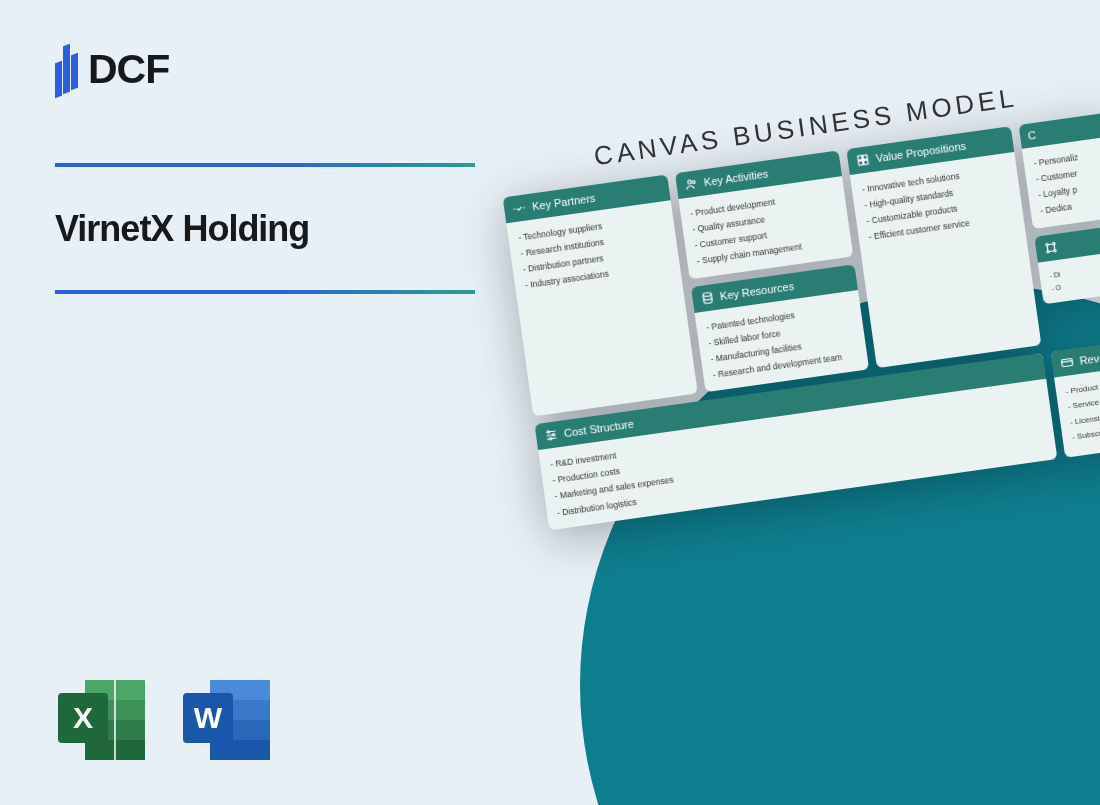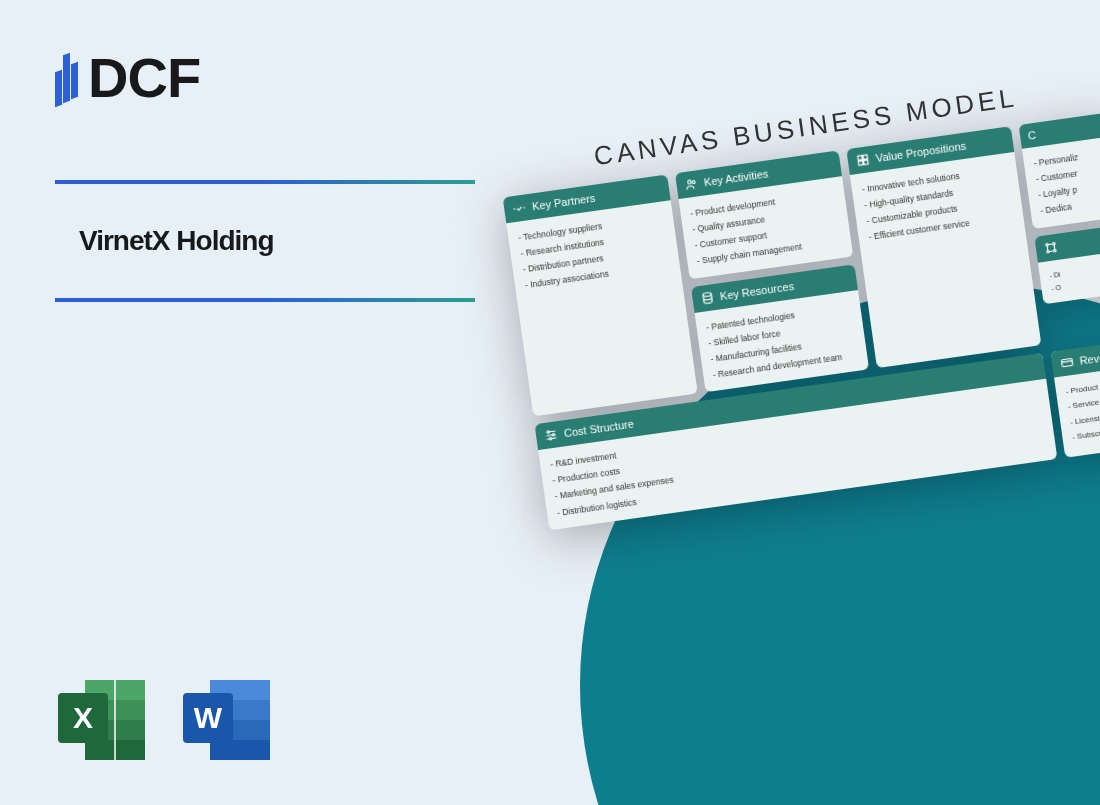--- a/index.html
+++ b/index.html
@@ -40,39 +40,38 @@
   .logo-bars {
     display: flex;
     align-items: flex-end;
     gap: 1px;
   }
   .bar { width: 7px; background: #2c5fd8; }
   .bar.b1 { height: 35px; transform: skewY(-20deg) translateY(4px); }
   .bar.b2 { height: 48px; transform: skewY(-20deg); }
   .bar.b3 { height: 35px; transform: skewY(-20deg) translateY(-4px); }
   .logo-text {
-    font-size: 56px;
+    font-size: 41px;
     font-weight: 700;
     color: #18191b;
     letter-spacing: -1px;
   }
   .divider {
     width: 420px;
     height: 4px;
     background: linear-gradient(90deg, #2c5fd8 0%, #2c5fd8 50%, #2d9d8e 100%);
     margin: 70px 0 40px 0;
   }
   .divider.bottom { margin: 40px 0 0 0; }
   .title {
-    font-size: 28px;
+    font-size: 36px;
     font-weight: 700;
     color: #18191b;
     line-height: 1.2;
     letter-spacing: -1px;
-    margin-left: 24px;
   }
   .file-icons {
     position: absolute;
     left: 55px;
     bottom: 40px;
     display: flex;
     gap: 30px;
     z-index: 2;
   }
   .file-icon { width: 95px; height: 90px; }

